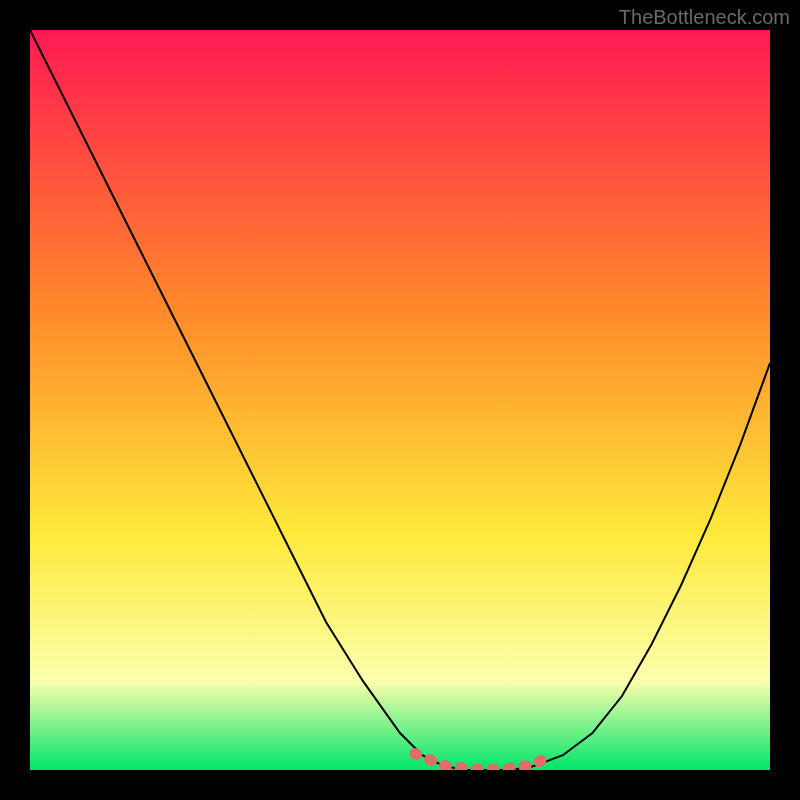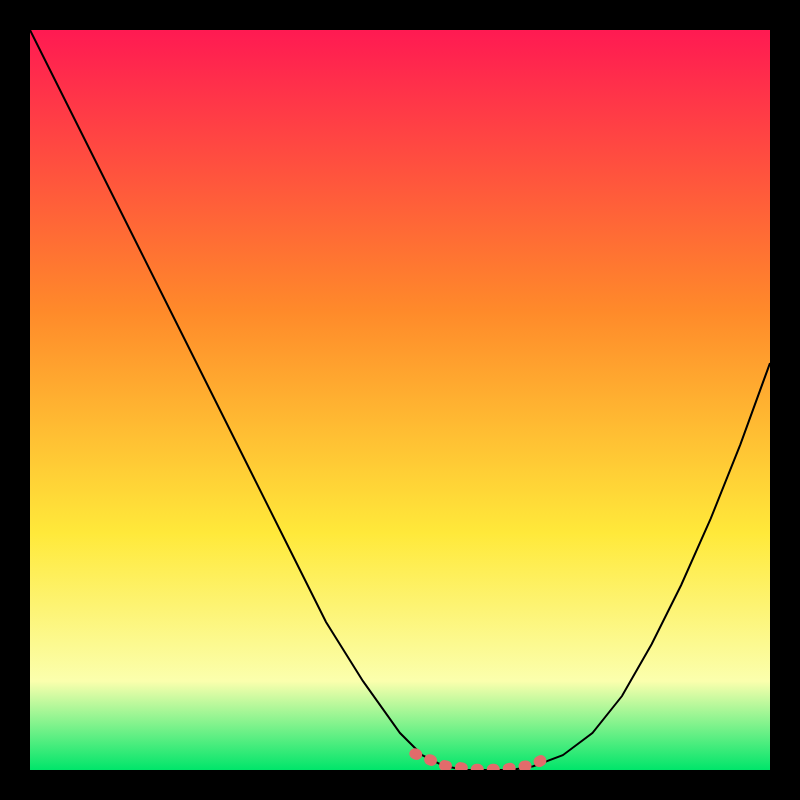--- a/index.html
+++ b/index.html
@@ -36,20 +36,21 @@
   }
   .plot-area svg {
     display: block;
   }
 </style>
 </head>
 <body>
 
 <div class="frame">
 
+  <div class="attribution">TheBottleneck.com</div>
 
   <div class="plot-area">
     <svg id="chart-svg" width="740" height="740" viewBox="0 0 740 740">
       <defs>
         <linearGradient id="bg-grad" x1="0" y1="0" x2="0" y2="1">
           <stop id="g0" offset="0%" stop-color="#ff1a52"></stop>
           <stop id="g1" offset="38%" stop-color="#ff8a2a"></stop>
           <stop id="g2" offset="68%" stop-color="#ffe93a"></stop>
           <stop id="g3" offset="88%" stop-color="#fbffad"></stop>
           <stop id="g4" offset="100%" stop-color="#00e56a"></stop>

